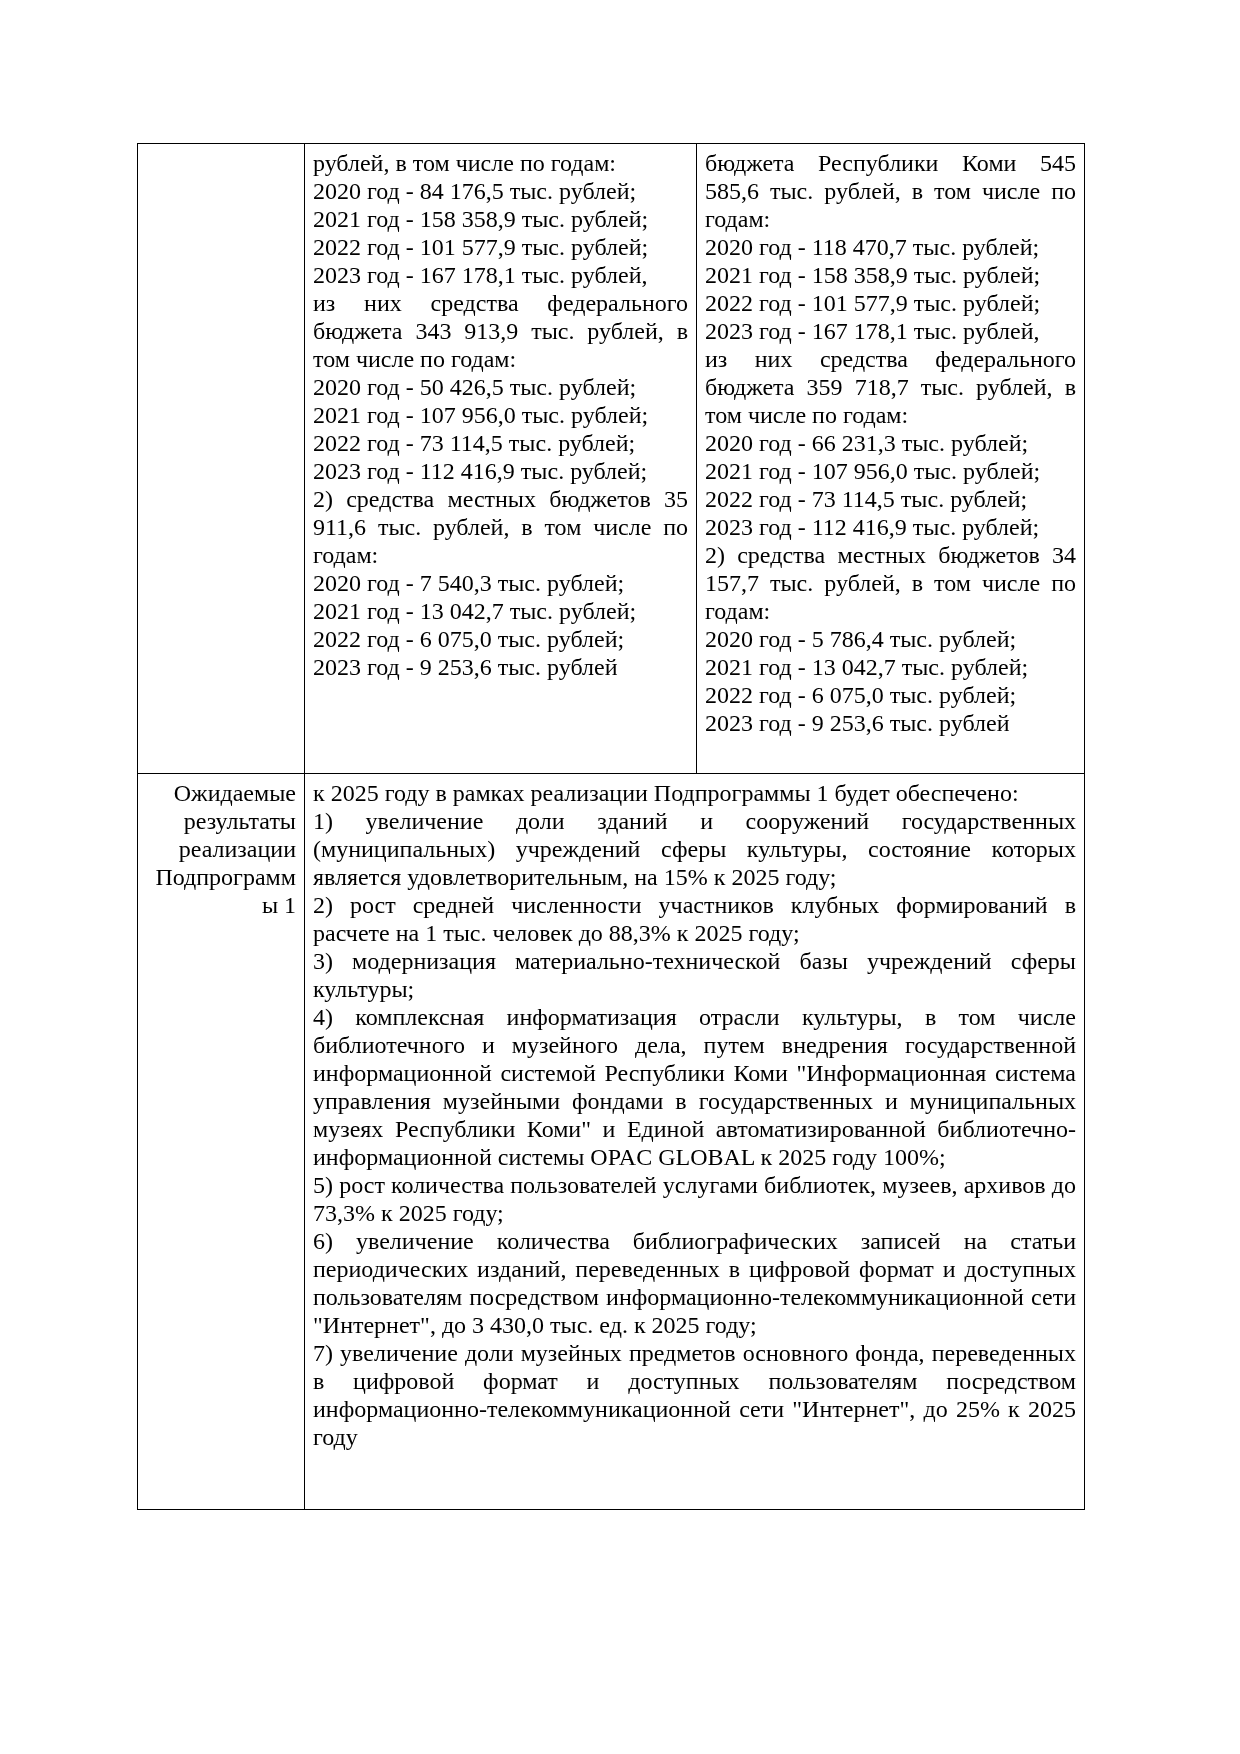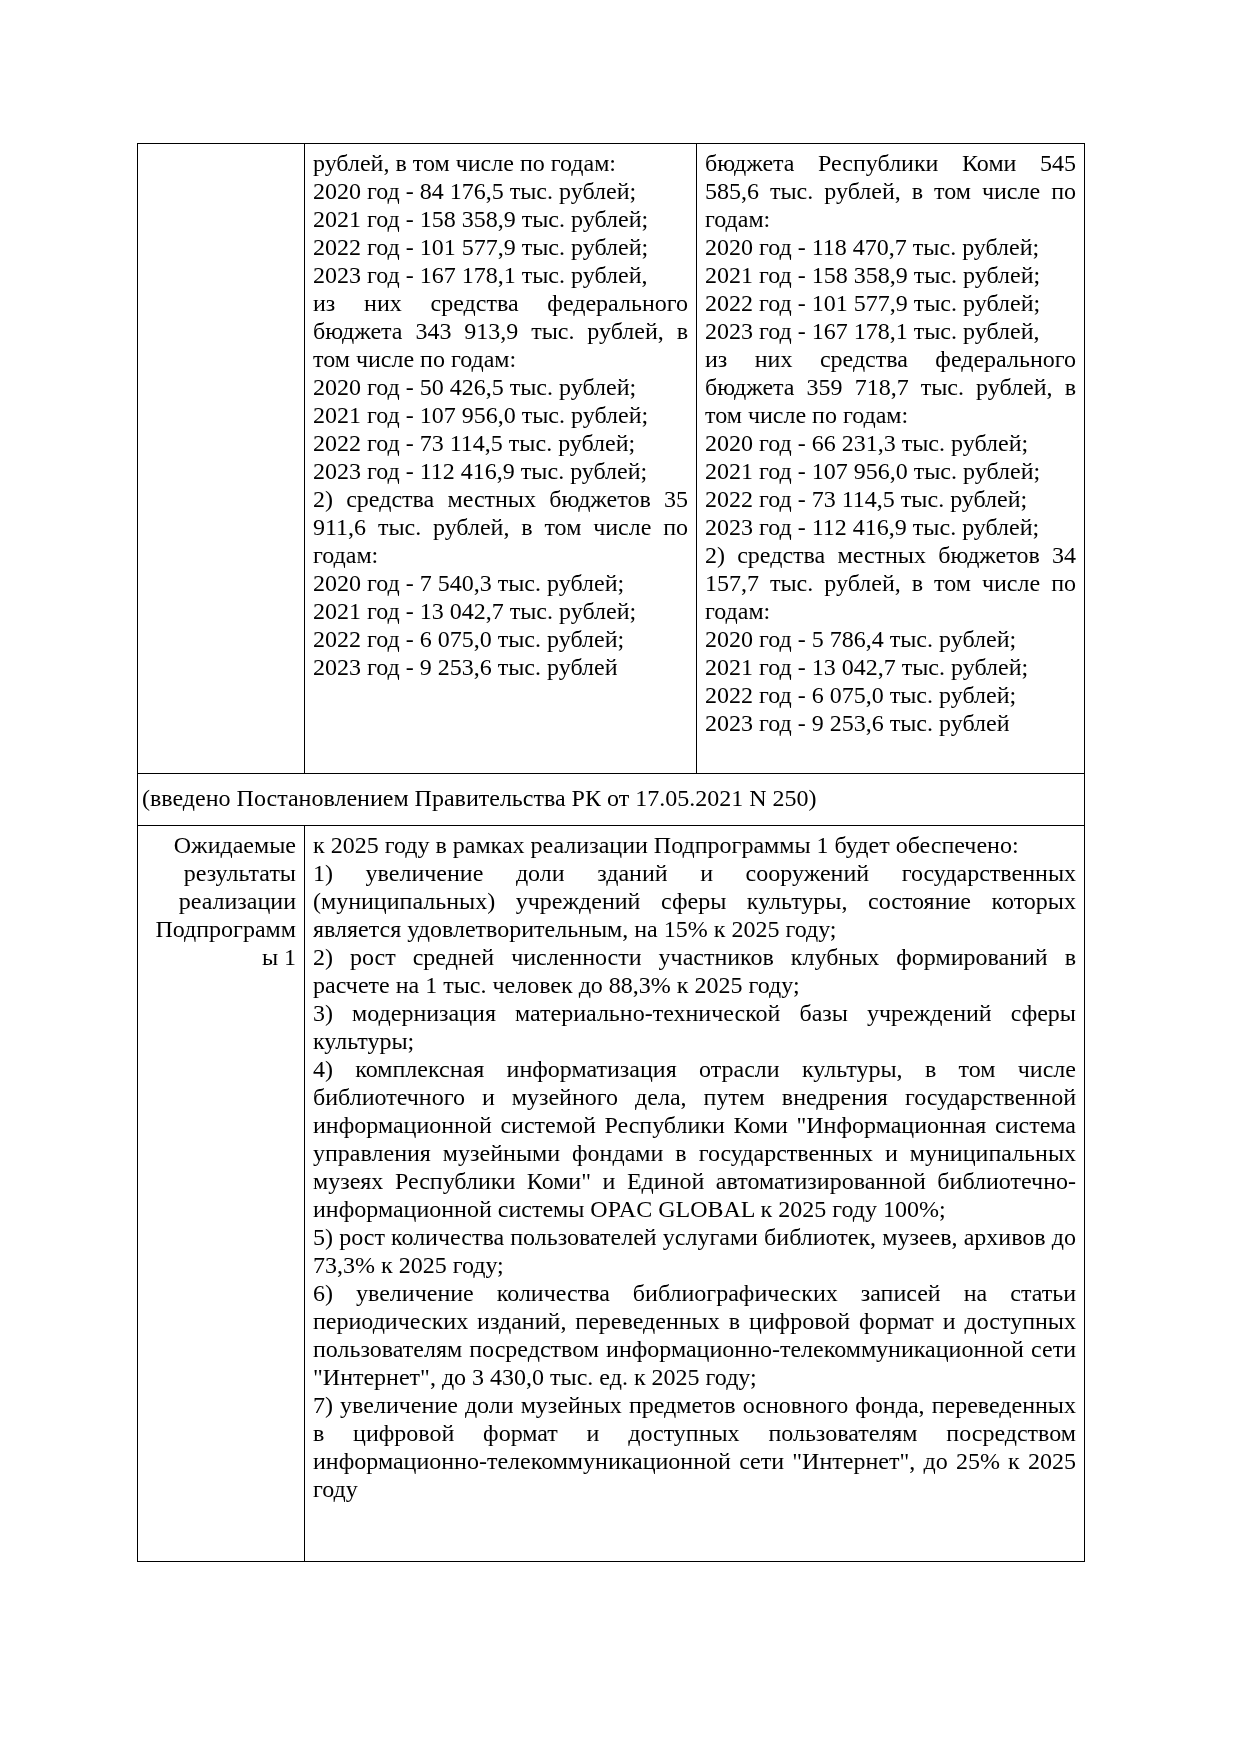--- a/index.html
+++ b/index.html
@@ -97,25 +97,20 @@
 2022 год - 73 114,5 тыс. рублей;
 2023 год - 112 416,9 тыс. рублей;
 2) средства местных бюджетов 34 157,7 тыс. рублей, в том числе по годам:
 2020 год - 5 786,4 тыс. рублей;
 2021 год - 13 042,7 тыс. рублей;
 2022 год - 6 075,0 тыс. рублей;
 2023 год - 9 253,6 тыс. рублей</div>
     </td>
   </tr>
 
-  <tr class="row-amendment">
-    <td colspan="3">
-      <div class="cell-text">(введено Постановлением Правительства РК от 17.05.2021 N 250)</div>
-    </td>
-  </tr>
 
   <tr class="row-results">
     <td>
       <div class="label-text">Ожидаемые
 результаты
 реализации
 Подпрограмм
 ы 1</div>
     </td>
     <td colspan="2">

